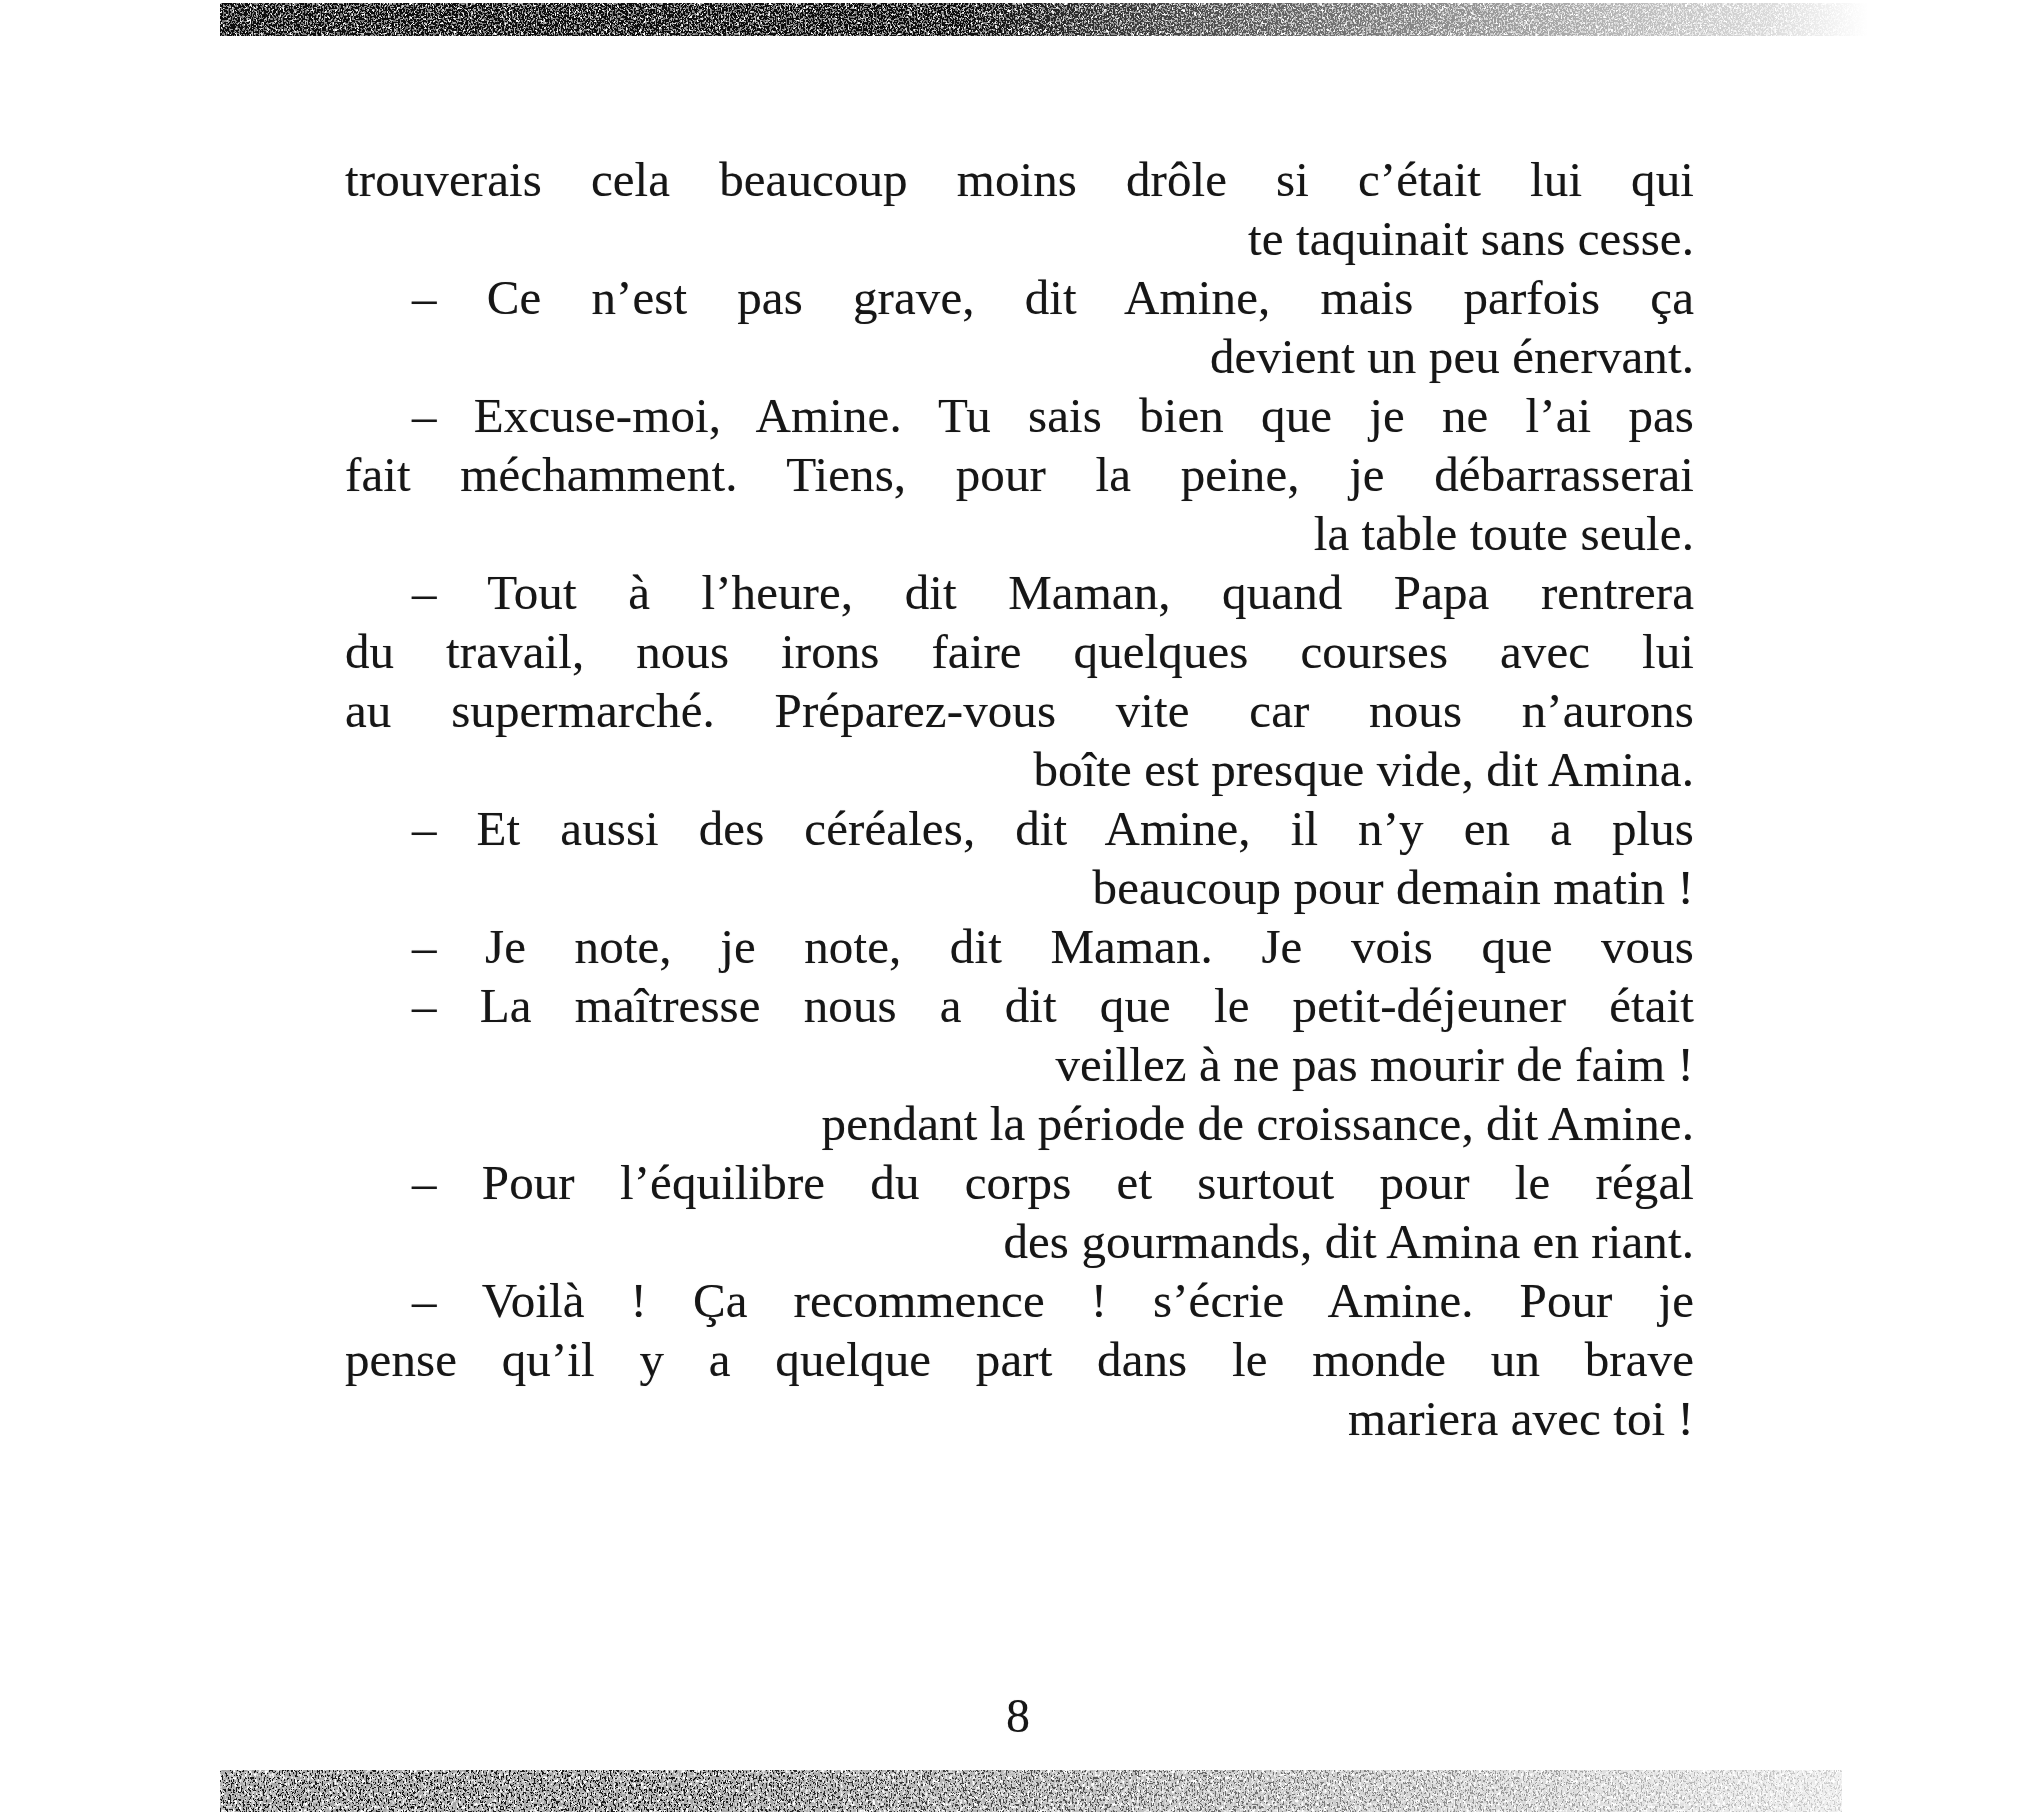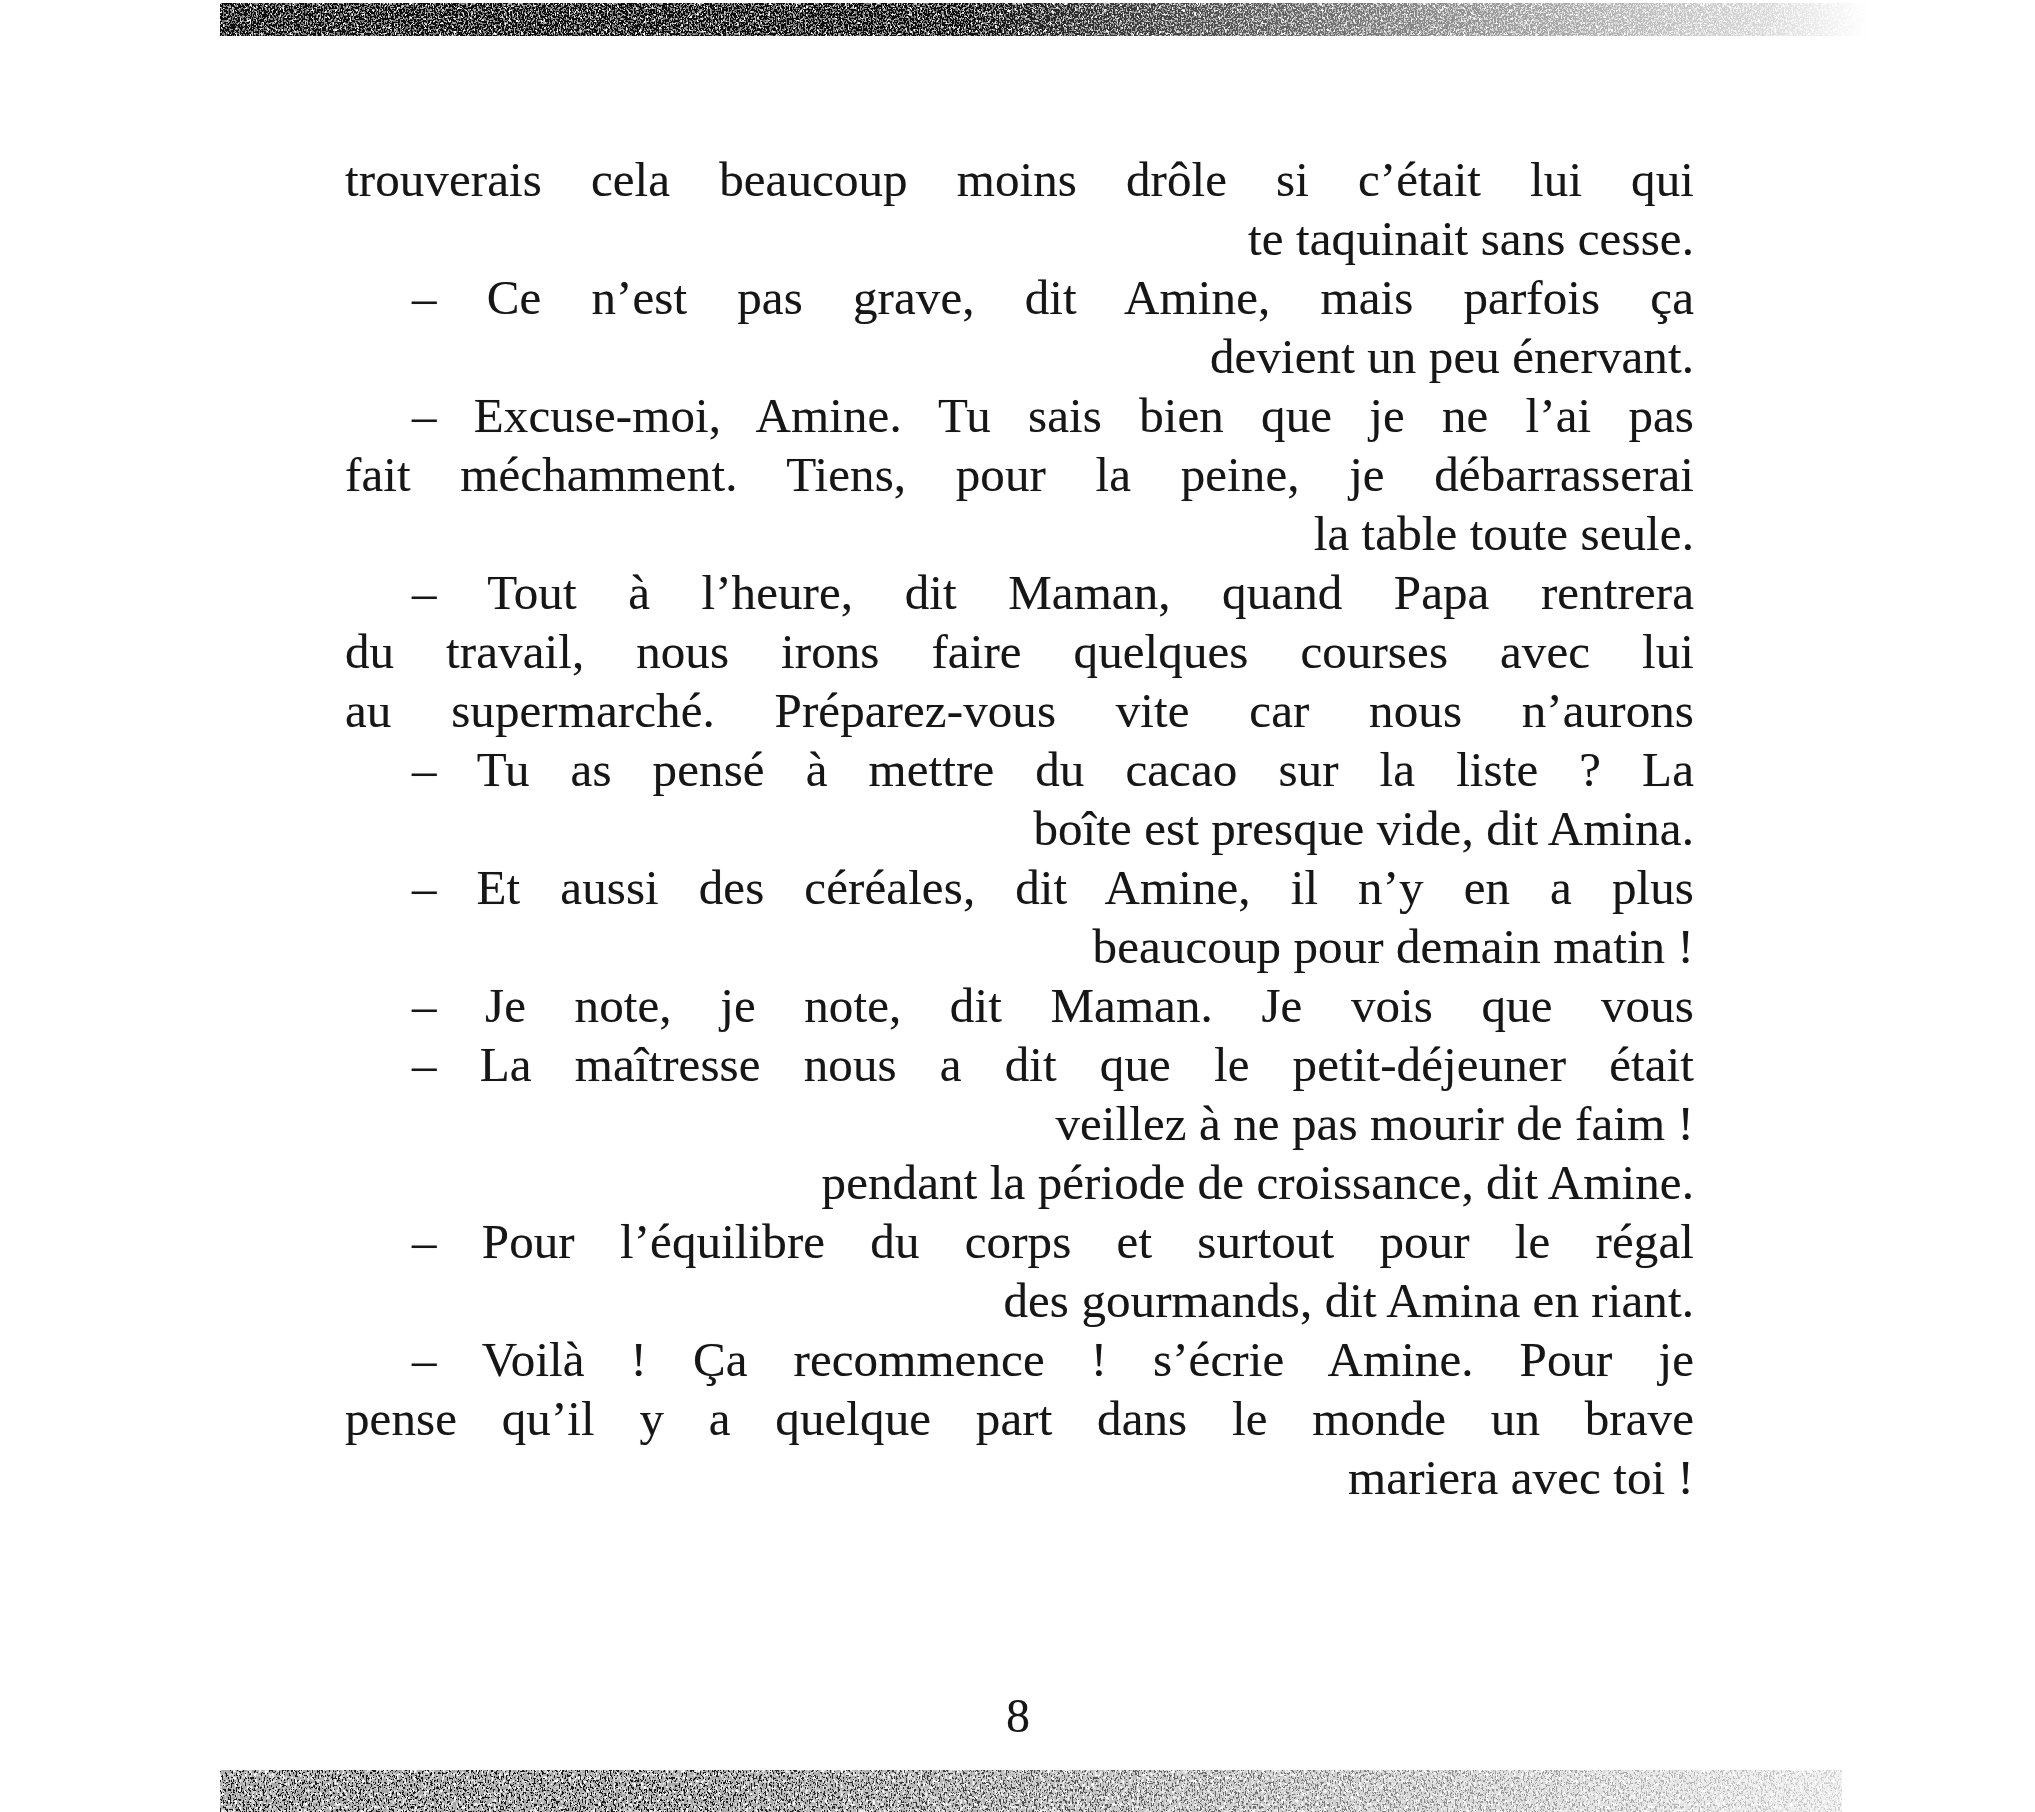--- a/index.html
+++ b/index.html
@@ -90,21 +90,20 @@
       <div class="line j">trouverais cela beaucoup moins drôle si c’était lui qui</div>
       <div class="line">te taquinait sans cesse.</div>
       <div class="line j ind">– Ce n’est pas grave, dit Amine, mais parfois ça</div>
       <div class="line">devient un peu énervant.</div>
       <div class="line j ind">– Excuse-moi, Amine. Tu sais bien que je ne l’ai pas</div>
       <div class="line j">fait méchamment. Tiens, pour la peine, je débarrasserai</div>
       <div class="line">la table toute seule.</div>
       <div class="line j ind">– Tout à l’heure, dit Maman, quand Papa rentrera</div>
       <div class="line j">du travail, nous irons faire quelques courses avec lui</div>
       <div class="line j">au supermarché. Préparez-vous vite car nous n’aurons</div>
-      <div class="line j ind">– Tu as pensé à mettre du cacao sur la liste ? La</div>
       <div class="line">boîte est presque vide, dit Amina.</div>
       <div class="line j ind">– Et aussi des céréales, dit Amine, il n’y en a plus</div>
       <div class="line">beaucoup pour demain matin !</div>
       <div class="line j ind">– Je note, je note, dit Maman. Je vois que vous</div>
       <div class="line j ind">– La maîtresse nous a dit que le petit-déjeuner était</div>
       <div class="line">veillez à ne pas mourir de faim !</div>
       <div class="line">pendant la période de croissance, dit Amine.</div>
       <div class="line j ind">– Pour l’équilibre du corps et surtout pour le régal</div>
       <div class="line">des gourmands, dit Amina en riant.</div>
       <div class="line j ind">– Voilà ! Ça recommence ! s’écrie Amine. Pour je</div>

